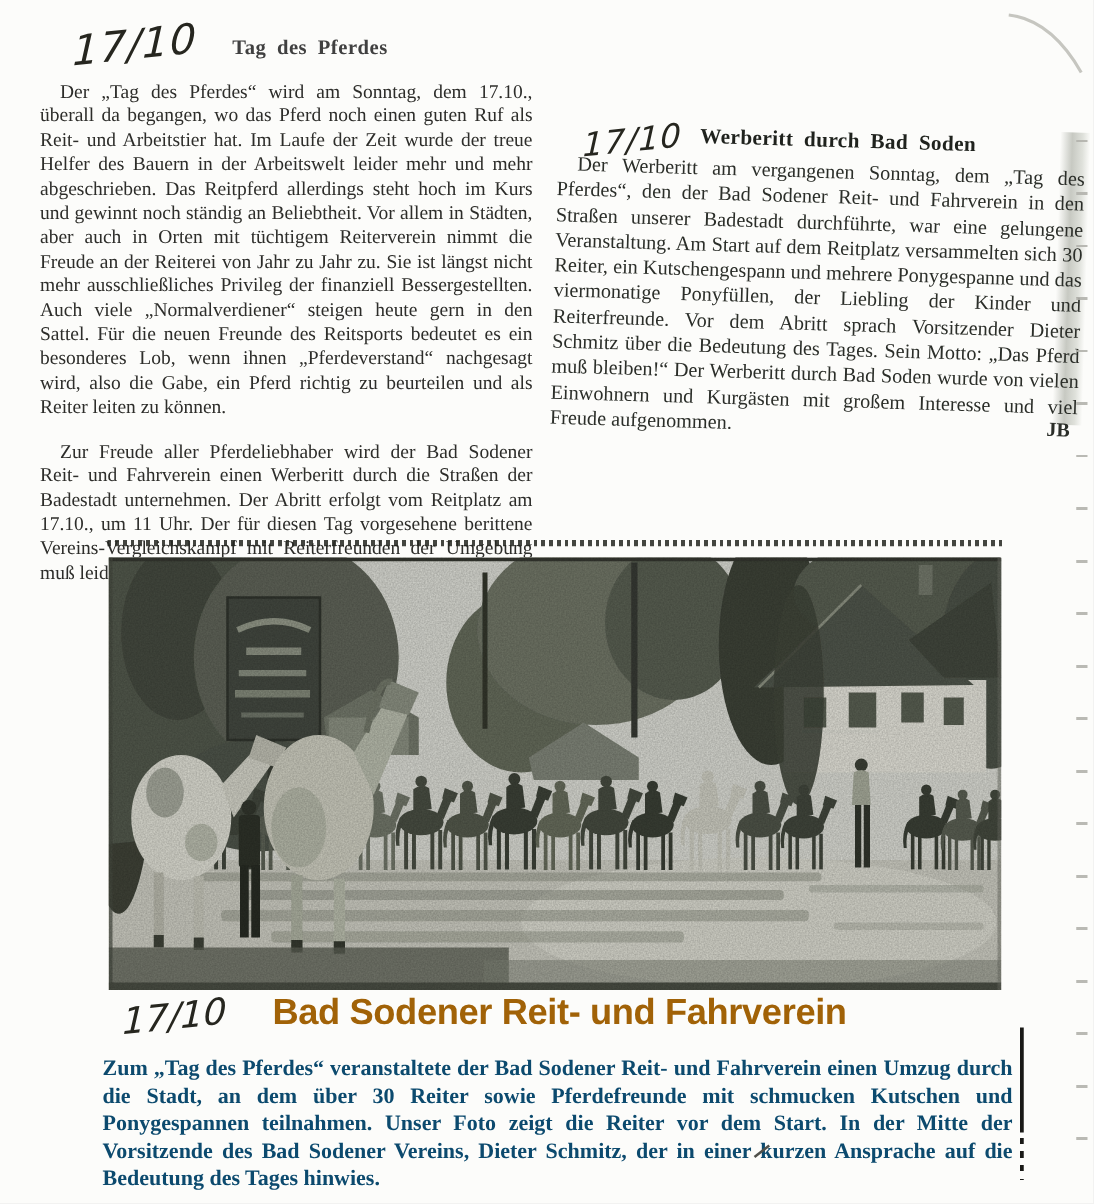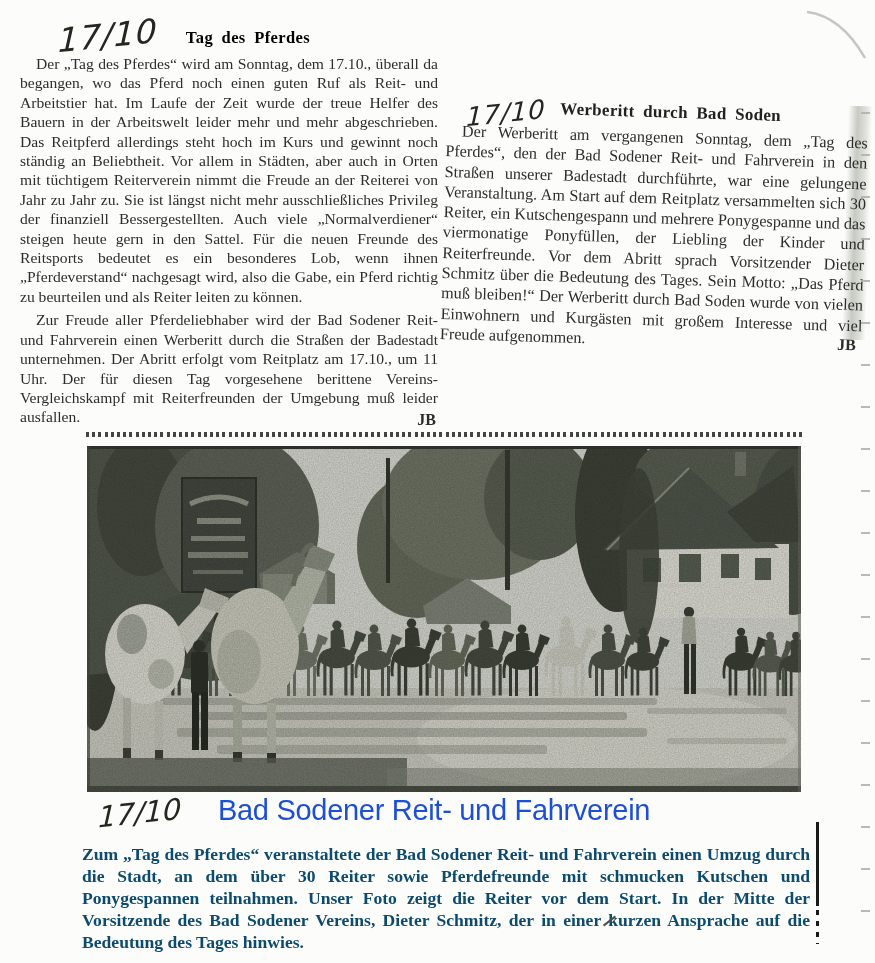--- a/index.html
+++ b/index.html
@@ -12,24 +12,24 @@
     position:absolute;font-family:"DejaVu Sans",sans-serif;font-style:italic;
     color:#26261f;transform:rotate(-6deg) skewX(-8deg);letter-spacing:1px;white-space:nowrap;
   }
   .hw-left{left:58px;top:16px;font-size:33px;}
   .hw-right{left:466px;top:98px;font-size:26px;}
   .hw-photo{left:16px;top:2px;font-size:29px;position:absolute;font-family:"DejaVu Sans",sans-serif;font-style:italic;color:#26261f;transform:rotate(-6deg) skewX(-8deg);}
   
   .article-left{position:absolute;left:16px;top:26px;width:426px;color:#2d2d2a;}
   .article-left h2{
     font-size:16.5px;font-weight:bold;margin:2px 0 6px 38px;text-align:center;
-    letter-spacing:.4px;word-spacing:4px;color:#000000;
+    letter-spacing:.4px;word-spacing:4px;color:#404040;
   }
   .article-left p{
-    font-size:15.6px;line-height:19.4px;text-align:justify;margin:4px;text-indent:16px;
+    font-size:15.6px;line-height:19.4px;text-align:justify;margin:16px;text-indent:16px;
   }
   
   .article-right{
     position:absolute;left:447px;top:96px;width:422px;color:#2b2e29;
     transform:rotate(1.7deg);transform-origin:0 0;
   }
   .article-right h2{
     font-size:17px;font-weight:bold;margin:0 0 5px 26px;text-align:center;
     letter-spacing:.3px;word-spacing:4px;color:#1f221d;
   }
@@ -49,21 +49,21 @@
     background:repeating-linear-gradient(90deg,#23251f 0 3px,rgba(0,0,0,0) 3px 6.2px);
     opacity:.85;
   }
   
   .photo{position:absolute;left:87px;top:446px;width:714px;height:346px;background:#d3d4cd;}
   .photo svg{display:block;}
   
   .caption-block{position:absolute;left:82px;top:794px;width:728px;}
   .caption-block h1{
     margin:0 0 16px 136px;font-family:"Liberation Sans","DejaVu Sans",sans-serif;
-    font-size:29px;font-weight:normal;color:#1d4ed8;letter-spacing:-.3px;
+    font-size:29px;font-weight:bold;color:#a16207;letter-spacing:-.3px;
   }
   .caption-block p{
     margin:9px 0 0 0;font-weight:bold;font-size:17.6px;line-height:22px;
     text-align:justify;color:#0c4a6e;
   }
   .col-rule{position:absolute;left:816px;top:822px;width:3px;height:84px;background:#191916;}
   .col-rule-dashes{
     position:absolute;left:816px;top:910px;width:3px;height:34px;
     background:repeating-linear-gradient(180deg,#191916 0 5px,rgba(0,0,0,0) 5px 11px);
   }

